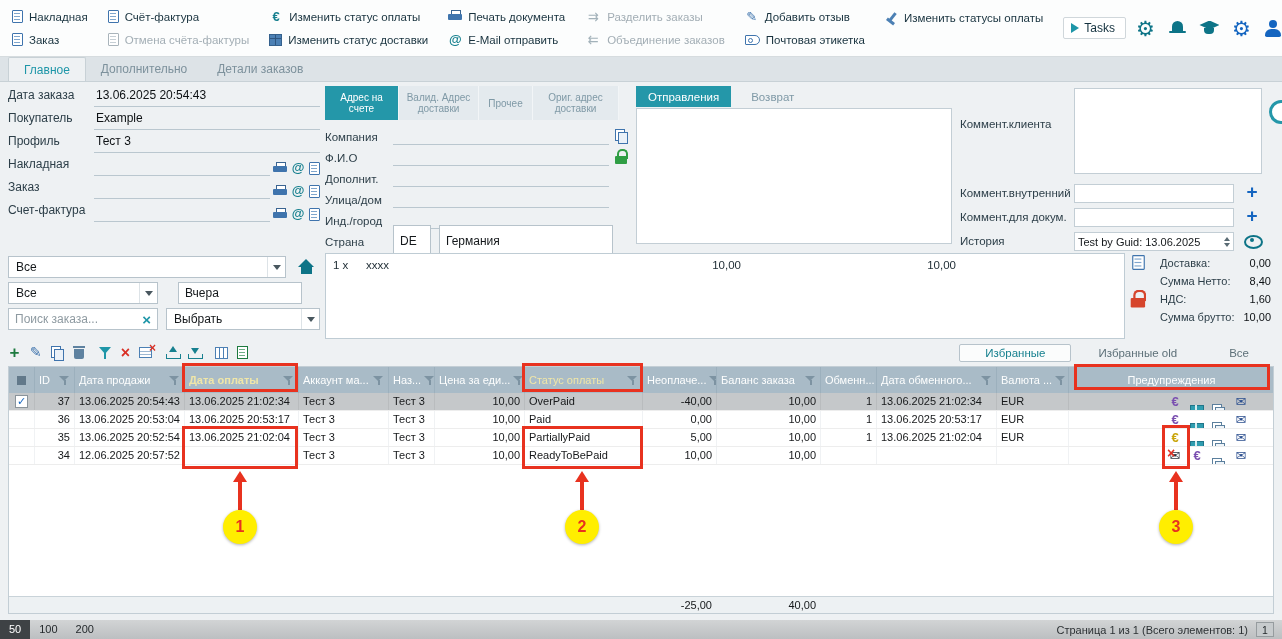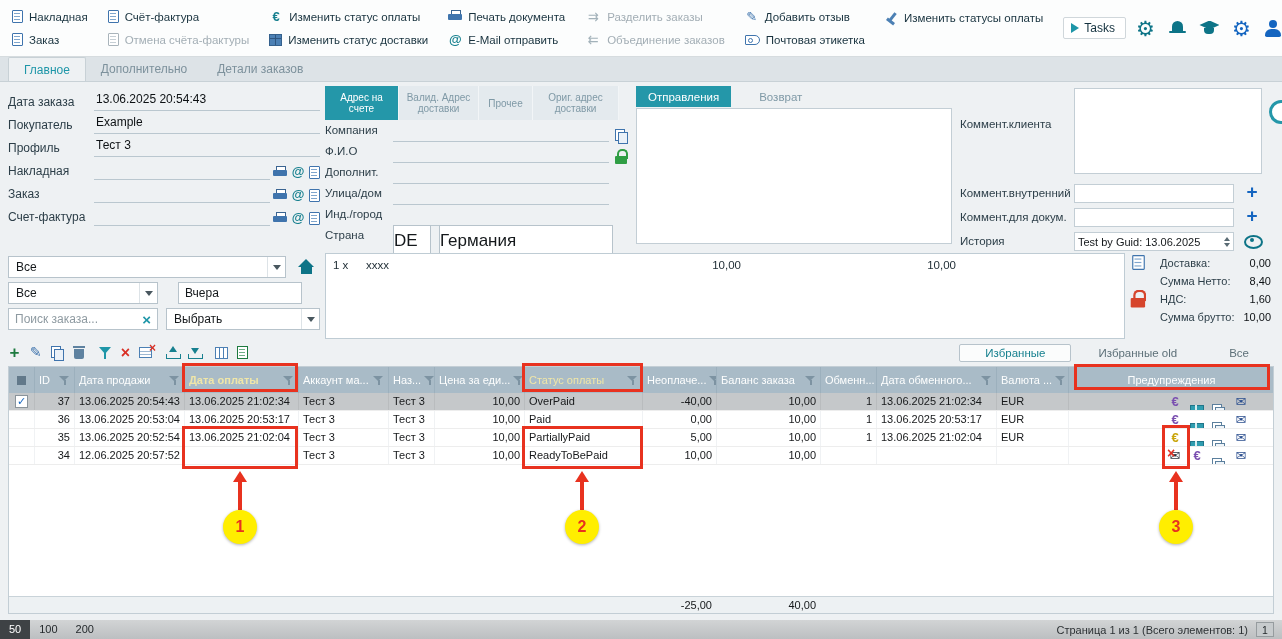--- a/index.html
+++ b/index.html
@@ -99,21 +99,21 @@
 .cssuser::after{content:"";position:absolute;left:0;top:9px;width:16px;height:8px;background:#1465c0;border-radius:7px 7px 2px 2px}
 
 
 .tabbar{position:absolute;left:0;top:57px;width:1282px;height:25px;background:#dde3e7;border-bottom:1px solid #c8d1d6;
 display:flex;align-items:stretch;padding-left:8px}
 .mtab{padding:5px 15px 0 15px;font-size:12px;color:#7d919c;cursor:default}
 .mtab.active{background:#eef1f3;color:#1e96a8;border:1px solid #c8d1d6;border-bottom:none;border-radius:2px 2px 0 0}
 
 
 .oform{position:absolute;left:8px;top:88px;width:312px}
-.frow{display:flex;align-items:flex-end;height:23px}
+.frow{display:flex;height:23px}
 .flabel{width:86px;font-size:12px;color:#2c3e48;padding-bottom:2px;flex:none}
 .fline{flex:1;border-bottom:1px solid #bac7cf;font-size:12px;color:#0d1114;padding:0 2px 2px 2px;height:19px;
 white-space:nowrap;overflow:hidden}
 .ficons{display:flex;align-items:center;gap:4px;width:50px;justify-content:flex-end;padding:0 0 1px 4px;flex:none}
 
 
 .filters{position:absolute;left:8px;top:256px;width:318px;height:80px}
 .sel{position:absolute;height:22px;background:#fff;border:1px solid #b7c3cb;display:flex;align-items:center;
 font-size:12px;color:#14181b;padding-left:7px}
 .sel .arr{margin-left:auto;width:18px;height:100%;display:flex;align-items:center;justify-content:center;border-left:1px solid #dde3e7}
@@ -122,30 +122,30 @@
 display:flex;align-items:center}
 .ph{color:#8e9aa1}
 
 
 .addr{position:absolute;left:325px;top:86px;width:303px}
 .atabs{display:flex;width:294px}
 .atab{height:34px;font-size:10px;line-height:11px;color:#7f99a6;background:#e4eaee;border-right:1px solid #f2f5f7;
 display:flex;align-items:center;justify-content:center;text-align:center;padding:2px 3px;cursor:default}
 .atab.active{background:#2497a9;color:#fff}
 .afields{margin-top:4px}
-.arow{display:flex;align-items:flex-start;height:21px;position:relative}
+.arow{display:flex;align-items:flex-end;height:21px;position:relative}
 .alabel{width:68px;font-size:11.5px;color:#2c3e48;padding-bottom:2px;flex:none}
 .aline{width:216px;border-bottom:1px solid #bac7cf;height:18px}
 .aicon{position:absolute;right:0;bottom:2px}
-.cbox{height:32px;border:1px solid #b7c3cb;background:#fff;font-size:17px;display:inline-flex;align-items:center;
-padding:0 0;color:#14181b;align-self:center;margin-top:2px}
+.cbox{height:32px;border:1px solid #b7c3cb;background:#fff;font-size:12px;display:inline-flex;align-items:center;
+padding:0 6px;color:#14181b;align-self:center;margin-top:2px}
 
 
 .ship{position:absolute;left:636px;top:86px;width:318px}
-.stabs{display:flex;gap:16px}
+.stabs{display:flex;gap:8px}
 .stab{height:21px;display:flex;align-items:center;padding:0 12px;font-size:11.5px;color:#7f99a6;cursor:default}
 .stab.active{background:#2497a9;color:#fff}
 .shipbox{margin-top:1px;width:316px;height:136px;background:#fff;border:1px solid #c3ced5}
 
 
 .comm{position:absolute;left:956px;top:88px;width:322px;height:165px;font-size:11.5px}
 .clabel{position:absolute;color:#2c3e48}
 .ta{position:absolute;left:118px;top:0;width:188px;height:86px;background:#fff;border:1px solid #c3ced5;resize:none;outline:none}
 .cinp{position:absolute;left:118px;width:160px;height:19px;background:#fff;border:1px solid #c3ced5;font-size:11px;
 display:flex;align-items:center;padding:0 3px;color:#14181b;white-space:nowrap;overflow:hidden}

